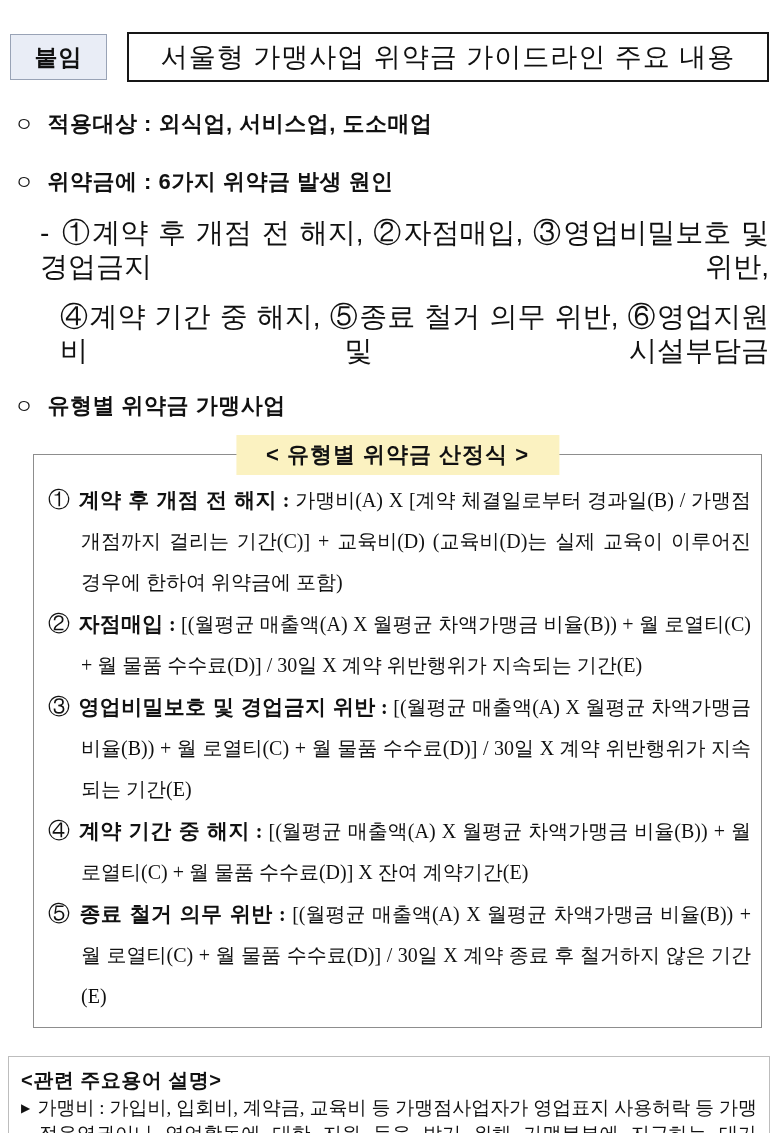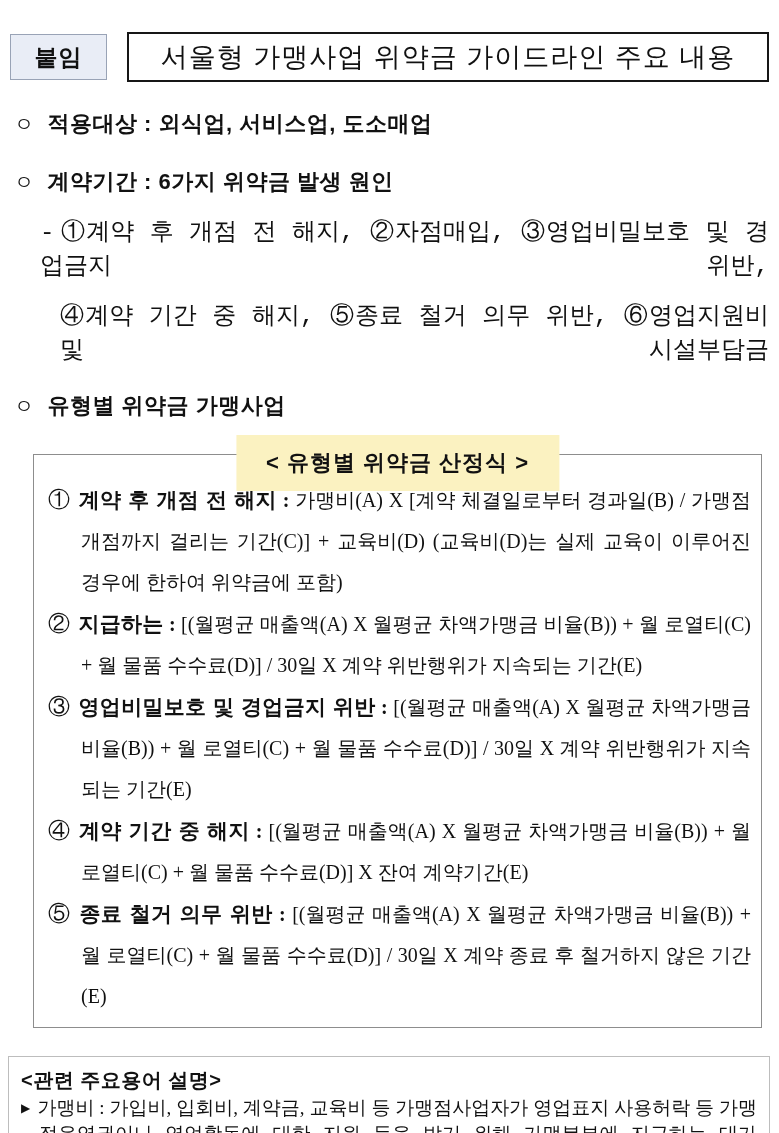--- a/index.html
+++ b/index.html
@@ -24,38 +24,38 @@
     font-size:27px;font-weight:normal;letter-spacing:1px;white-space:nowrap;
   }
 
   
   .bullet{margin:18px 8px 0 14px;font-size:22px;font-weight:bold;letter-spacing:.5px;line-height:40px;}
   .bullet.first{margin-top:22px;}
   .bmark{font-weight:normal;font-size:20px;margin-right:13px;}
 
   
   .sub{
-    font-family:Liberation Mono, monospace;
-    font-size:24px;line-height:34px;
+    font-family:Liberation Sans, sans-serif;
+    font-size:28px;line-height:34px;
     margin:14px 10px 0 40px;
     text-align:justify;text-align-last:justify;
   }
   .sub .dash{display:inline-block;width:20px;}
   .sub.cont{margin-left:60px;margin-top:16px;}
 
   
   .fbox{
     position:relative;
     margin:28px 17px 0 33px;
     border:1px solid #8d8d8d;
     padding:24px 10px 10px 14px;
   }
   .fbox-title{
     position:absolute;top:-20px;left:50%;transform:translateX(-50%);
-    background:#fbf2c1;padding:13px 30px;
+    background:#fbf2c1;padding:5px 30px;
     font-size:22px;font-weight:bold;letter-spacing:1px;white-space:nowrap;
   }
   .fitem{
     margin:0;font-size:20px;line-height:41px;
     font-family:"Liberation Serif","DejaVu Serif",serif;
     text-align:justify;
     padding-left:33px;text-indent:-33px;
   }
   .fnum{font-size:22px;margin-right:8px;}
   .fhead{
@@ -86,21 +86,21 @@
 <div class="header">
   <div class="badge">붙임</div>
   <div class="title-box">서울형 가맹사업 위약금 가이드라인 주요 내용</div>
 </div>
 
 <div class="bullet first">
   <span class="bmark">ㅇ</span><span>적용대상 : 외식업, 서비스업, 도소매업</span>
 </div>
 
 <div class="bullet">
-  <span class="bmark">ㅇ</span><span>계약기간 : 6가지 위약금 발생 원인</span>
+  <span class="bmark">ㅇ</span><span>위약금에 : 6가지 위약금 발생 원인</span>
 </div>
 
 <div class="sub">
   <span class="dash">-</span><span>①계약 후 개점 전 해지, ②자점매입, ③영업비밀보호 및 경업금지 위반,</span>
 </div>
 <div class="sub cont">
   <span>④계약 기간 중 해지, ⑤종료 철거 의무 위반, ⑥영업지원비 및 시설부담금</span>
 </div>
 
 <div class="bullet">
@@ -108,21 +108,21 @@
 </div>
 
 <div class="fbox">
   <div class="fbox-title">&lt; 유형별 위약금 산정식 &gt;</div>
 
   <p class="fitem">
     <span class="fnum">①</span><span class="fhead">계약 후 개점 전 해지</span><span class="fsep"> : </span><span>가맹비(A) X [계약 체결일로부터 경과일(B) / 가맹점 개점까지 걸리는 기간(C)] + 교육비(D) (교육비(D)는 실제 교육이 이루어진 경우에 한하여 위약금에 포함)</span>
   </p>
 
   <p class="fitem">
-    <span class="fnum">②</span><span class="fhead">지급하는</span><span class="fsep"> : </span><span>[(월평균 매출액(A) X 월평균 차액가맹금 비율(B)) + 월 로열티(C) + 월 물품 수수료(D)] / 30일 X 계약 위반행위가 지속되는 기간(E)</span>
+    <span class="fnum">②</span><span class="fhead">자점매입</span><span class="fsep"> : </span><span>[(월평균 매출액(A) X 월평균 차액가맹금 비율(B)) + 월 로열티(C) + 월 물품 수수료(D)] / 30일 X 계약 위반행위가 지속되는 기간(E)</span>
   </p>
 
   <p class="fitem">
     <span class="fnum">③</span><span class="fhead">영업비밀보호 및 경업금지 위반</span><span class="fsep"> : </span><span>[(월평균 매출액(A) X 월평균 차액가맹금 비율(B)) + 월 로열티(C) + 월 물품 수수료(D)] / 30일 X 계약 위반행위가 지속되는 기간(E)</span>
   </p>
 
   <p class="fitem">
     <span class="fnum">④</span><span class="fhead">계약 기간 중 해지</span><span class="fsep"> : </span><span>[(월평균 매출액(A) X 월평균 차액가맹금 비율(B)) + 월 로열티(C) + 월 물품 수수료(D)] X 잔여 계약기간(E)</span>
   </p>
 

